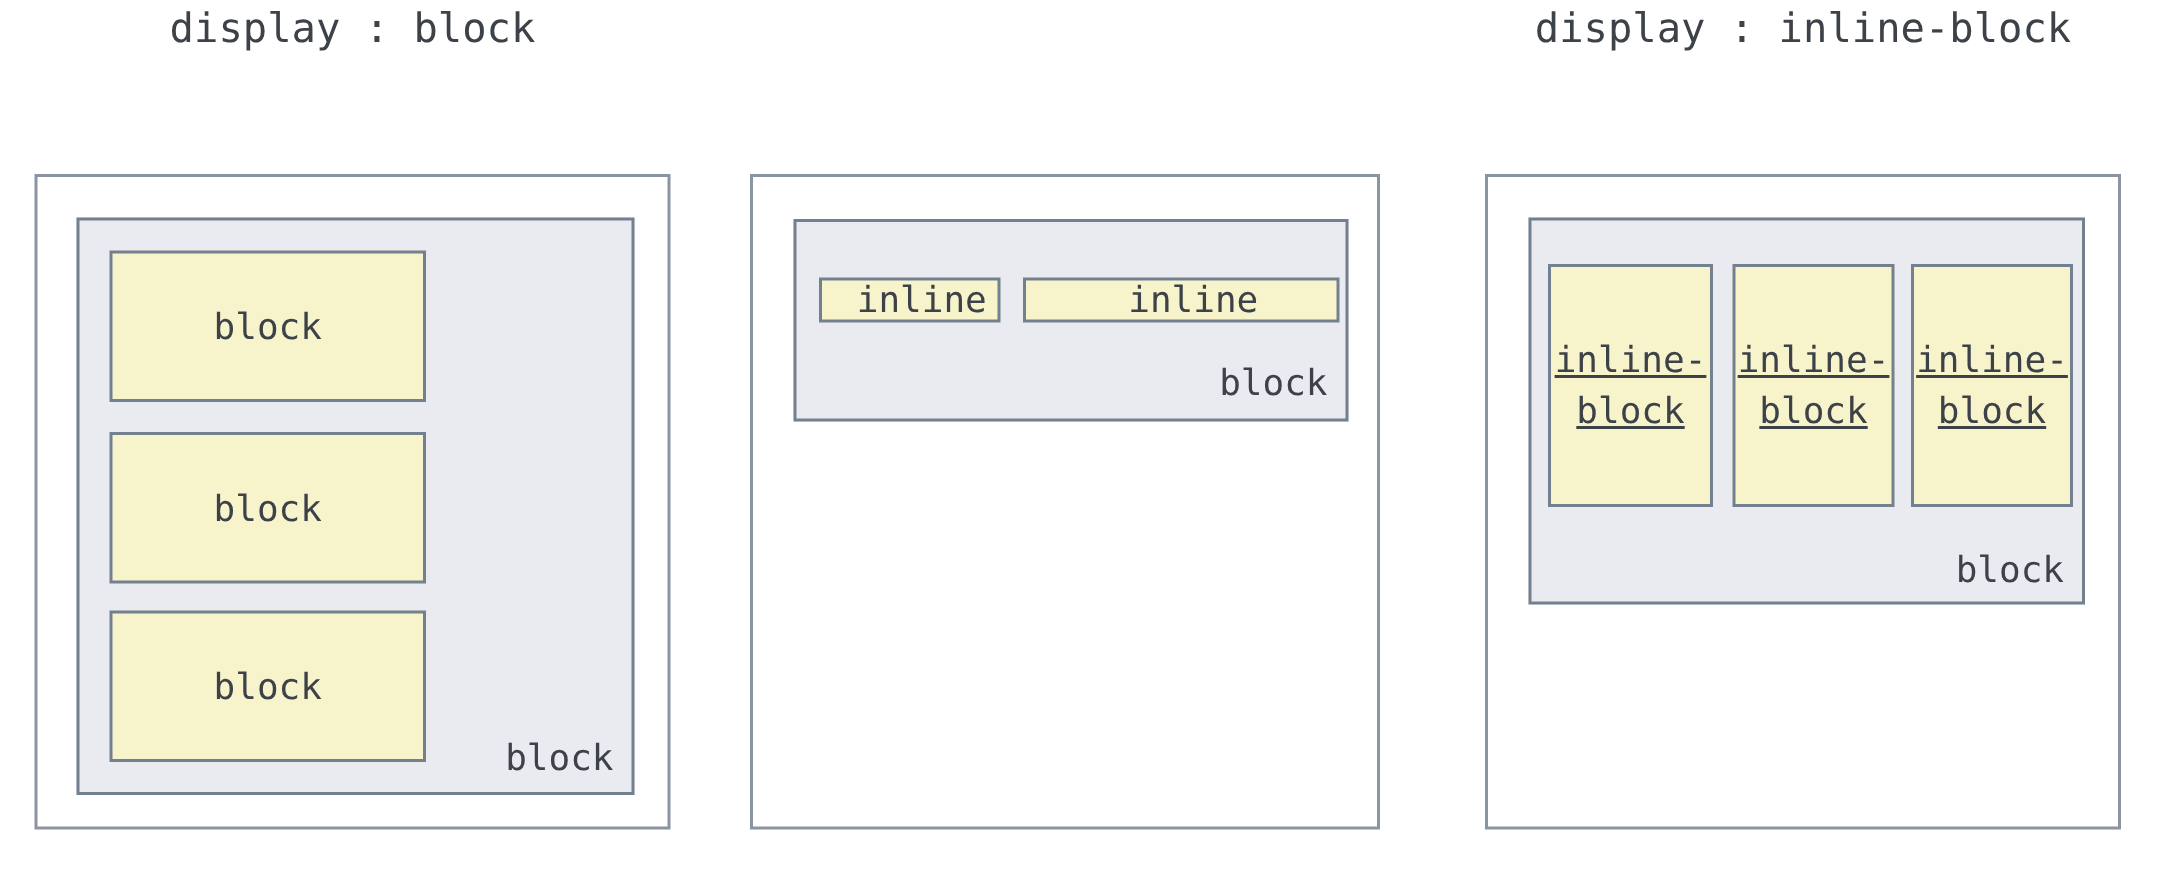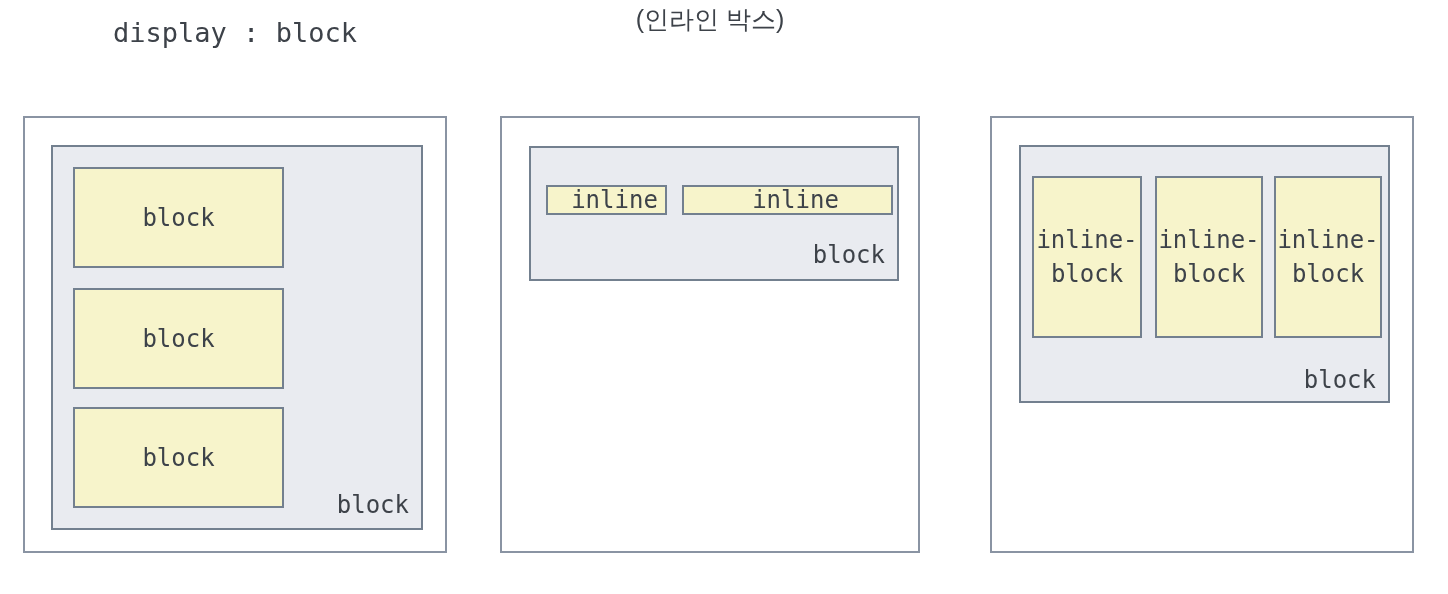--- a/index.html
+++ b/index.html
@@ -19,21 +19,21 @@
     color: var(--text);
   }
   .stage { position: relative; width: 1448px; height: 594px; }
 
   .panel { position: absolute; top: 0; }
   .p1 { left: 23px;  width: 424px; }
   .p2 { left: 500px; width: 420px; }
   .p3 { left: 990px; width: 424px; }
 
   .title {
-    margin-top: 15px;
+    margin-top: 2px;
     text-align: center;
     font-size: 27px;
     line-height: 36px;
     font-family: "DejaVu Sans Mono", monospace;
     white-space: pre;
   }
   .subtitle {
     text-align: center;
     font-size: 25px;
     line-height: 38px;
@@ -81,21 +81,21 @@
 
   
   .p2 .container { left: 27px; top: 28px; width: 370px; height: 135px; }
   .p2 .child     { top: 37px; height: 30px; line-height: 26px; padding-left: 16px; }
   .p2 .c1 { left: 15px;  width: 121px; }
   .p2 .c2 { left: 151px; width: 211px; }
   .p2 .clabel { bottom: 12px; }
 
   
   .p3 .container { left: 27px; top: 27px; width: 371px; height: 258px; }
-  .p3 .child     { top: 29px; height: 162px; padding: 17px 1px; }
+  .p3 .child     { top: 29px; height: 162px; padding: 17px 1px; text-decoration: underline; }
   .p3 .c1 { left: 11px;  width: 110px; }
   .p3 .c2 { left: 134px; width: 108px; }
   .p3 .c3 { left: 253px; width: 108px; }
   .p3 .clabel { bottom: 9px; }
 </style>
 </head>
 <body>
 
 <div class="stage">
 
@@ -105,31 +105,31 @@
       <div class="container">
         <div class="child c1">block</div>
         <div class="child c2">block</div>
         <div class="child c3">block</div>
         <div class="clabel">block</div>
       </div>
     </div>
   </div>
 
   <div class="panel p2">
-    <div class="subtitle">(인라인 박스)</div>
     <div class="outer">
       <div class="container">
         <div class="child c1">inline</div>
         <div class="child c2">inline</div>
         <div class="clabel">block</div>
       </div>
     </div>
   </div>
 
   <div class="panel p3">
+    <div class="title">display : inline-block</div>
     <div class="outer">
       <div class="container">
         <div class="child c1">inline-block</div>
         <div class="child c2">inline-block</div>
         <div class="child c3">inline-block</div>
         <div class="clabel">block</div>
       </div>
     </div>
   </div>
 

